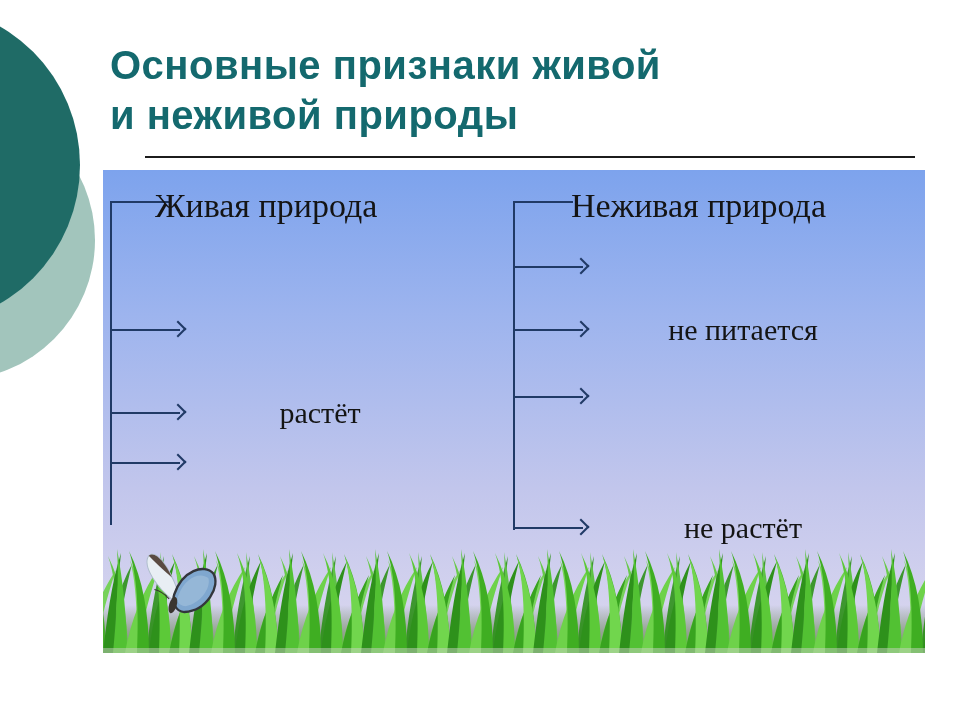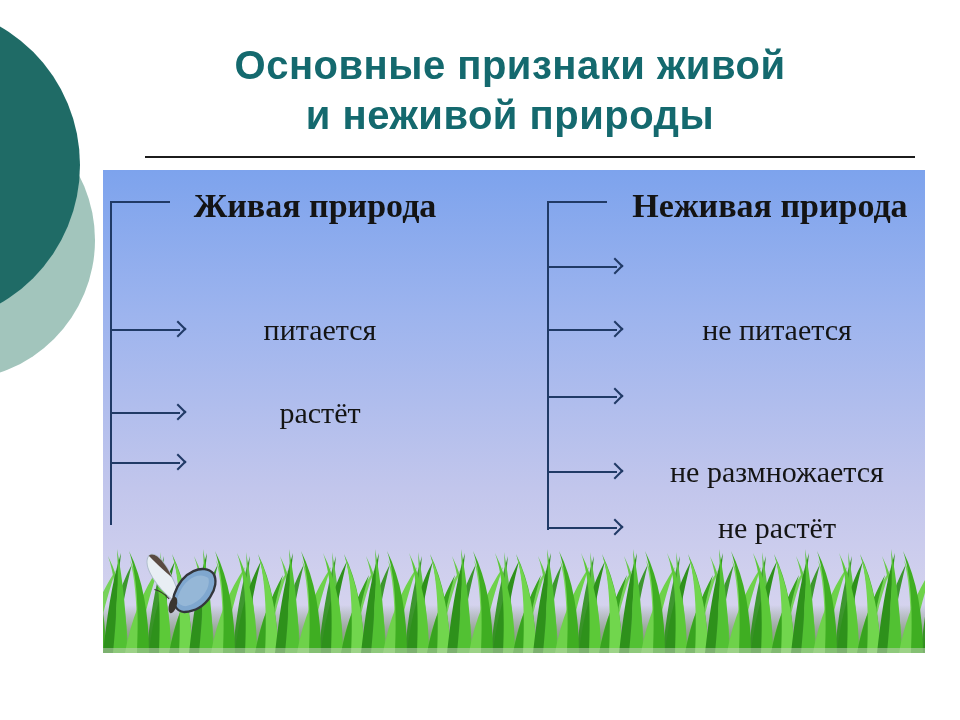--- a/index.html
+++ b/index.html
@@ -8,44 +8,44 @@
     background:#ffffff; font-family:"Liberation Sans", sans-serif;
   }
   
   .circle { position:absolute; border-radius:50%; }
   .circle-light { left:-185px; top:100px; width:280px; height:280px; background:#a2c5bc; }
   .circle-dark  { left:-240px; top:5px;  width:320px; height:320px; background:#1f6b66; }
 
   
   .title {
     position:absolute; left:110px; top:40px; width:800px; margin:0;
-    text-align:center; color:#14696e; font-size:40px; font-weight:bold;
+    color:#14696e; font-size:40px; font-weight:bold;
     line-height:50px; letter-spacing:0.5px;
   }
   .title-rule { position:absolute; left:145px; top:156px; width:770px; height:2px; background:#1c1c1c; }
 
   
   .panel {
     position:absolute; left:103px; top:170px; width:822px; height:483px;
     background:linear-gradient(180deg,#7da3ed 0%, #9db4ee 30%, #c2c6ec 66%, #dcd8ef 100%);
     font-family:"Liberation Serif", serif; color:#141414;
   }
 
   .col { position:absolute; top:0; height:380px; }
   .col-left  { left:7px;   width:405px; }
-  .col-right { left:444px; width:400px; }
+  .col-right { left:410px; width:400px; }
 
   .trunk     { position:absolute; left:0; top:31px; width:2px; background:#203a66; }
   .trunk-l   { height:324px; }
   .trunk-r   { height:329px; }
   .connector { position:absolute; left:0; top:31px; width:60px; height:2px; background:#203a66; }
 
   .col-header {
-    position:absolute; top:14px; font-size:34px; font-weight:bold;
-    line-height:44px; text-align:center; white-space:nowrap;
+    position:absolute; top:14px; font-size:34px; font-weight:normal;
+    line-height:44px; text-align:left; white-space:nowrap;
   }
   .col-left  .col-header { left:45px; width:320px; }
   .col-right .col-header { left:58px; width:330px; }
 
   .row { position:absolute; left:0; right:0; height:40px; }
   .arrow-line { position:absolute; left:0; top:19px; height:2px; width:70px; background:#203a66; }
   .arrow-head {
     position:absolute; left:62px; top:13px; width:10px; height:10px;
     border-top:2.5px solid #203a66; border-right:2.5px solid #203a66;
     transform:rotate(45deg);
@@ -74,21 +74,20 @@
   <div class="panel">
 
     <div class="col col-left">
       <div class="trunk trunk-l"></div>
       <div class="connector"></div>
       <div class="col-header">Живая природа</div>
 
       <div class="row" style="top:140px">
         <div class="arrow-line"></div>
         <div class="arrow-head"></div>
-        <div class="row-label">питается</div>
       </div>
       <div class="row" style="top:223px">
         <div class="arrow-line"></div>
         <div class="arrow-head"></div>
         <div class="row-label">растёт</div>
       </div>
       <div class="row" style="top:273px">
         <div class="arrow-line"></div>
         <div class="arrow-head"></div>
       </div>
@@ -104,25 +103,20 @@
         <div class="arrow-head"></div>
       </div>
       <div class="row" style="top:140px">
         <div class="arrow-line"></div>
         <div class="arrow-head"></div>
         <div class="row-label">не питается</div>
       </div>
       <div class="row" style="top:207px">
         <div class="arrow-line"></div>
         <div class="arrow-head"></div>
-      </div>
-      <div class="row" style="top:282px">
-        <div class="arrow-line"></div>
-        <div class="arrow-head"></div>
-        <div class="row-label">не размножается</div>
       </div>
       <div class="row" style="top:338px">
         <div class="arrow-line"></div>
         <div class="arrow-head"></div>
         <div class="row-label">не растёт</div>
       </div>
     </div>
 
     <svg class="grass" viewBox="0 0 822 106" preserveAspectRatio="none" aria-hidden="true">
       <defs>

